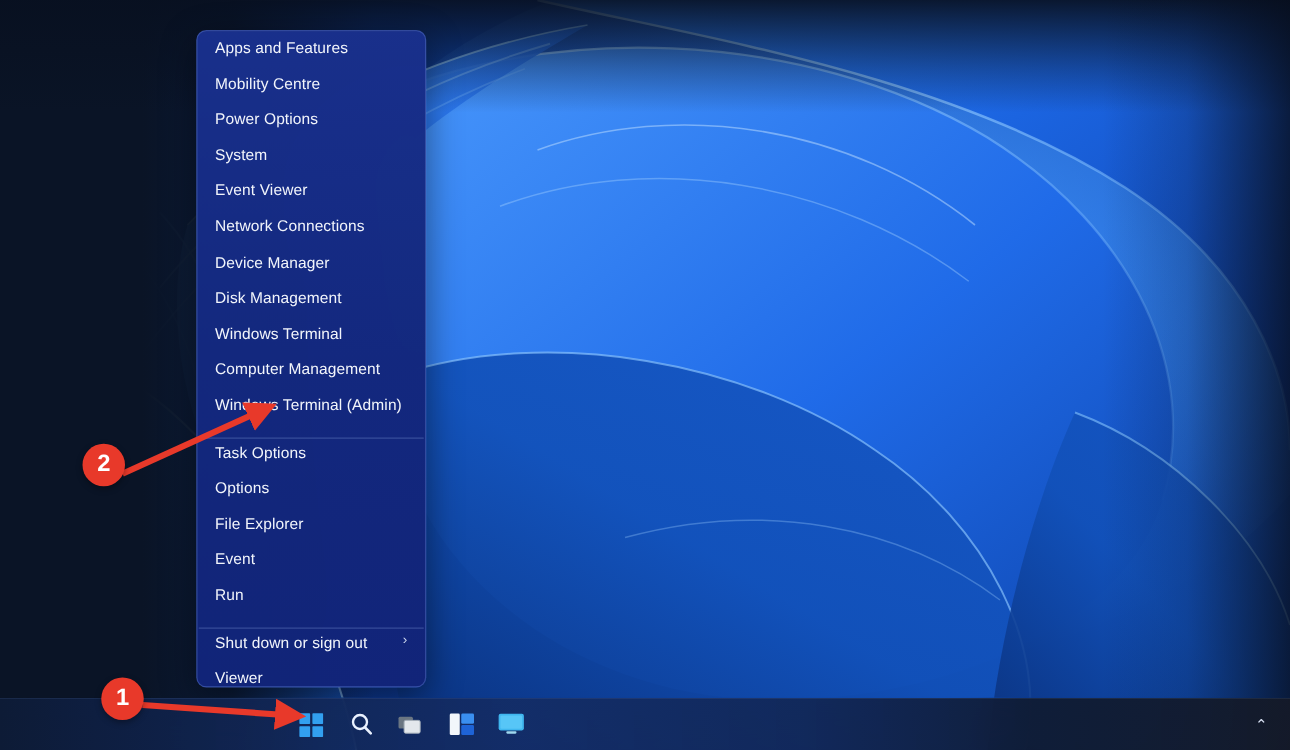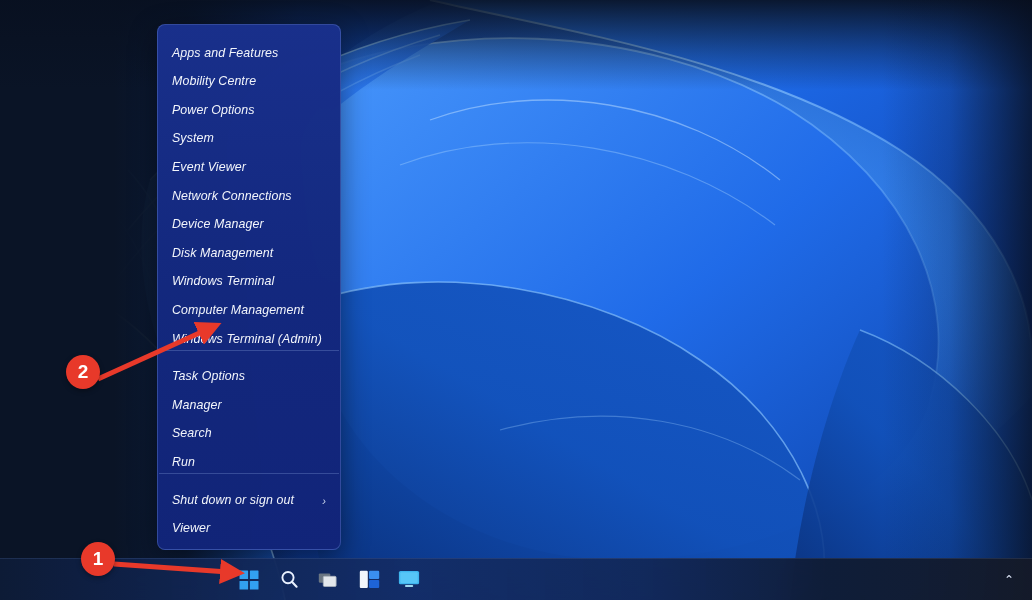--- a/index.html
+++ b/index.html
@@ -58,29 +58,28 @@
     border: 1px solid rgba(90,120,200,0.45);
     border-radius: 8px;
     box-shadow: 0 8px 28px rgba(0,0,0,0.45);
     box-sizing: border-box;
     padding: 6px 0 6px 0;
     backdrop-filter: blur(14px);
   }
   .menu-item {
     position: relative;
     display: flex;
-    align-items: flex-end;
+    align-items: flex-start;
     height: 28.6px;
     padding: 0 10px 0 14px;
     color: #f2f5fb;
     font-size: 12.4px;
     letter-spacing: 0.1px;
     white-space: nowrap;
     cursor: default;
-    font-style: italic;
   }
   .menu-item .label { flex: 1 1 auto; }
   .menu-item .chev {
     flex: 0 0 auto;
     color: #cdd8ee;
     font-size: 11px;
     line-height: 1;
     padding-right: 4px;
   }
   .menu-sep {
@@ -261,24 +260,27 @@
         <span class="label">Computer Management</span>
       </div>
       <div class="menu-item">
         <span class="label">Windows Terminal (Admin)</span>
       </div>
       <div class="menu-sep"></div>
       <div class="menu-item">
         <span class="label">Task Options</span>
       </div>
       <div class="menu-item">
-        <span class="label">Manager</span>
-      </div>
-      <div class="menu-item">
-        <span class="label">Search</span>
+        <span class="label">Options</span>
+      </div>
+      <div class="menu-item">
+        <span class="label">File Explorer</span>
+      </div>
+      <div class="menu-item">
+        <span class="label">Event</span>
       </div>
       <div class="menu-item">
         <span class="label">Run</span>
       </div>
       <div class="menu-sep"></div>
       <div class="menu-item">
         <span class="label">Shut down or sign out</span>
         <span class="chev">›</span>
       </div>
       <div class="menu-item">

